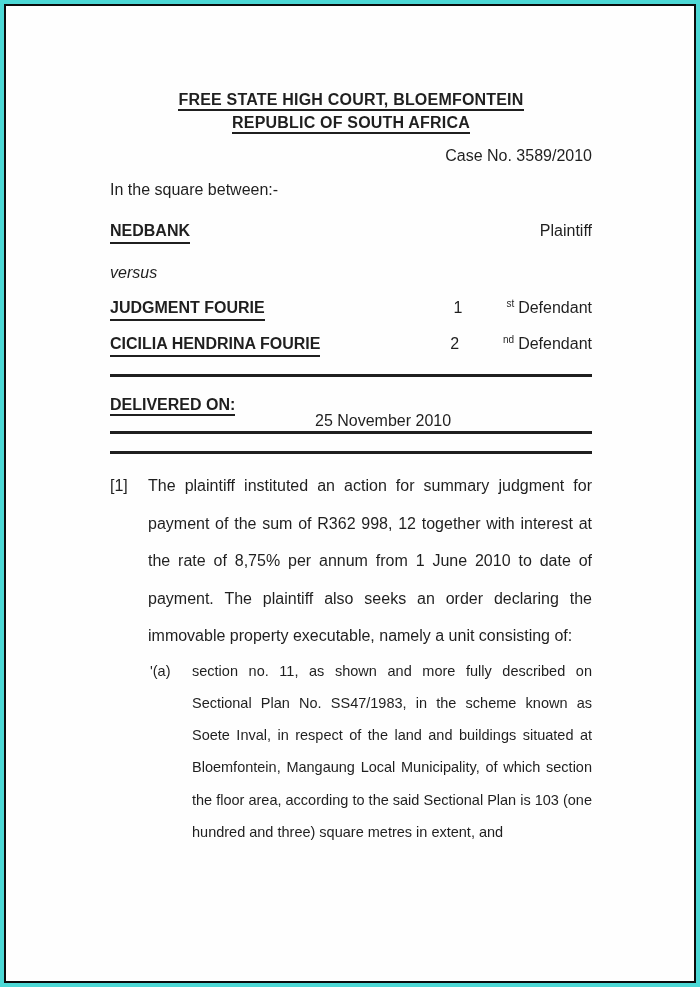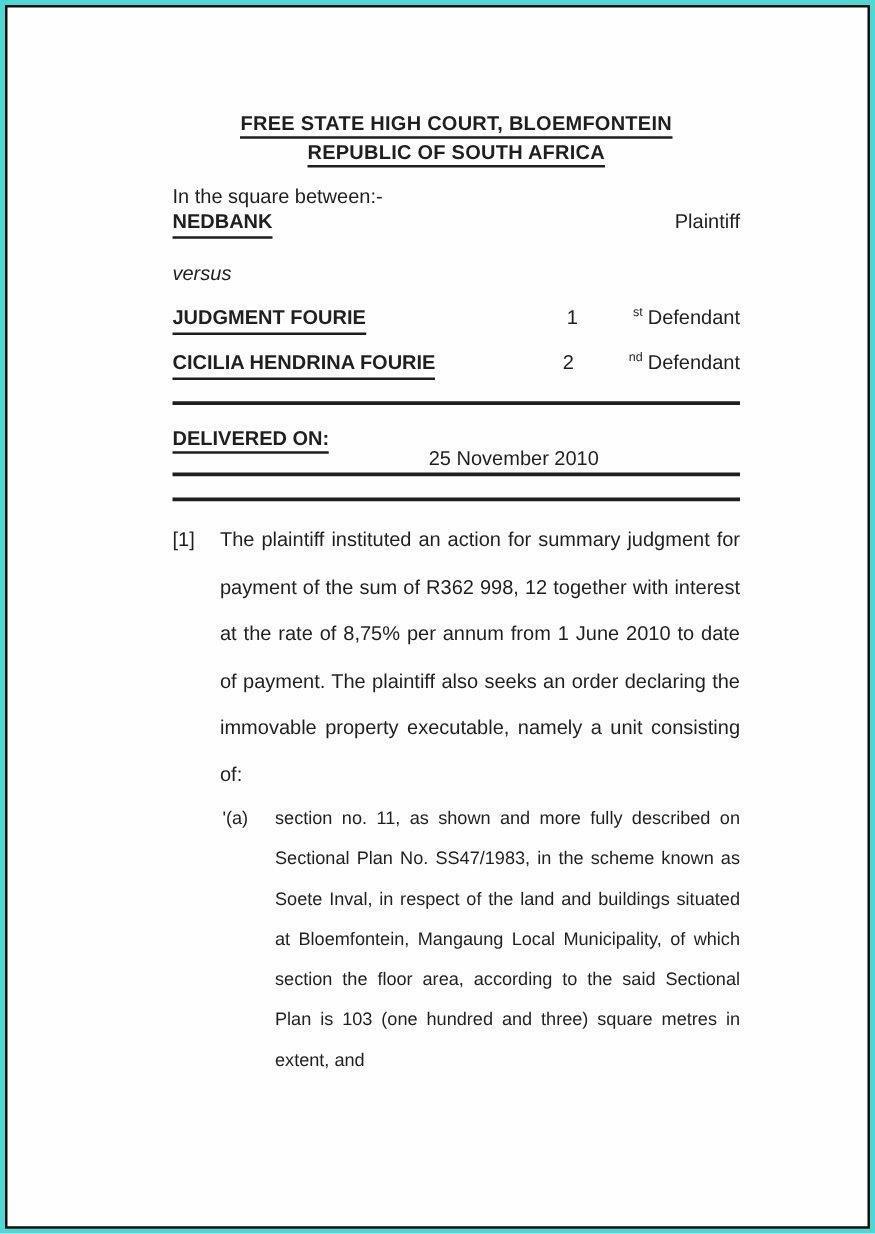--- a/index.html
+++ b/index.html
@@ -18,21 +18,20 @@
   .frame{
     width:700px;height:987px;
     background:var(--frame);
     padding:4px;
   }
   .page{
     width:100%;height:100%;
     background:var(--page);
     border:2px solid var(--border);
     overflow:hidden;
-    padding-left:28px;
   }
   .content{
     padding:82px 102px 0 104px;
     color:var(--ink);
     font-size:16px;
   }
   .court-header{
     text-align:center;
     font-weight:bold;
     line-height:23px;
@@ -50,21 +49,21 @@
   .matter{
     margin-top:14px;
     line-height:20px;
   }
   .party-row{
     display:flex;
     justify-content:space-between;
     align-items:baseline;
     line-height:20px;
   }
-  .row-plaintiff{}
+  .row-plaintiff{margin-top:21px;}
   .row-def1{margin-top:15px;}
   .row-def2{margin-top:13px;}
   .party-name{
     font-weight:bold;
     border-bottom:2px solid currentColor;
     padding-bottom:1px;
   }
   .versus{
     font-style:italic;
     margin-top:19px;
@@ -134,20 +133,21 @@
 
 <div class="frame">
   <div class="page">
     <div class="content">
 
       <div class="court-header">
         <span class="uline">FREE STATE HIGH COURT, BLOEMFONTEIN</span><br>
         <span class="uline">REPUBLIC OF SOUTH AFRICA</span>
       </div>
 
+      <div class="case-no">Case No. 3589/2010</div>
 
       <div class="matter">In the square between:-</div>
 
       <div class="party-row row-plaintiff">
         <span class="party-name">NEDBANK</span>
         <span class="party-role">Plaintiff</span>
       </div>
 
       <div class="versus">versus</div>
 

